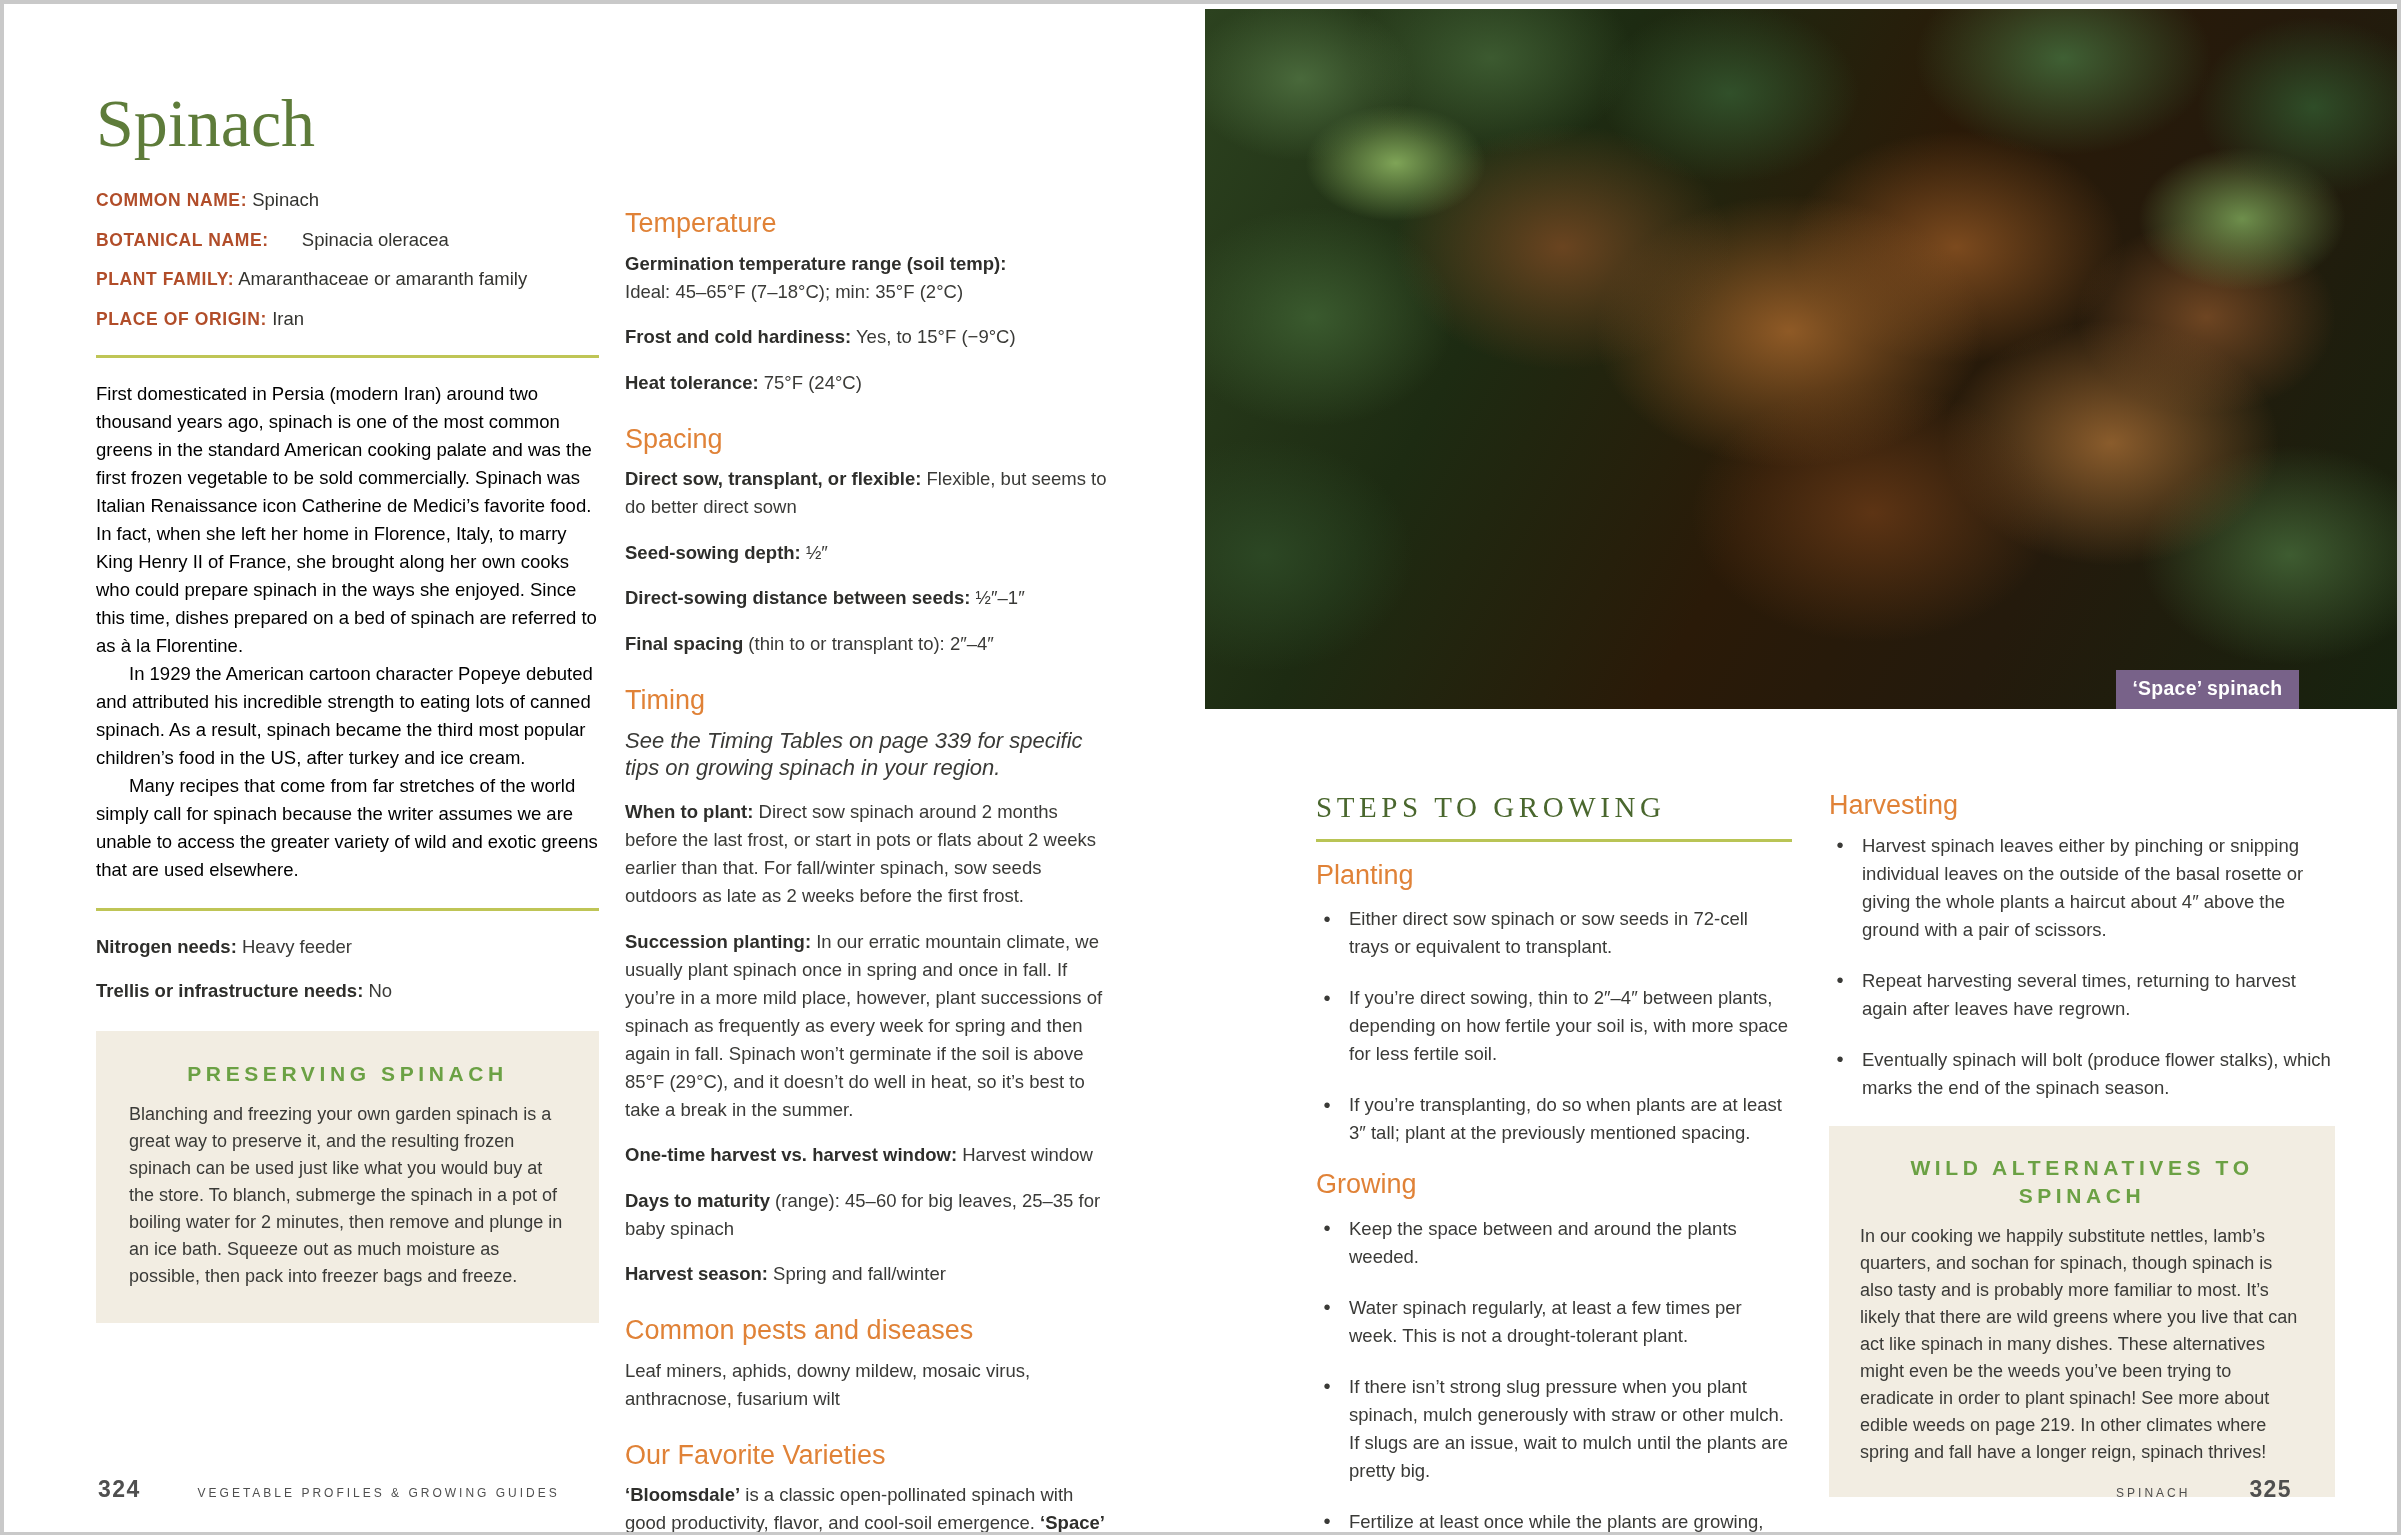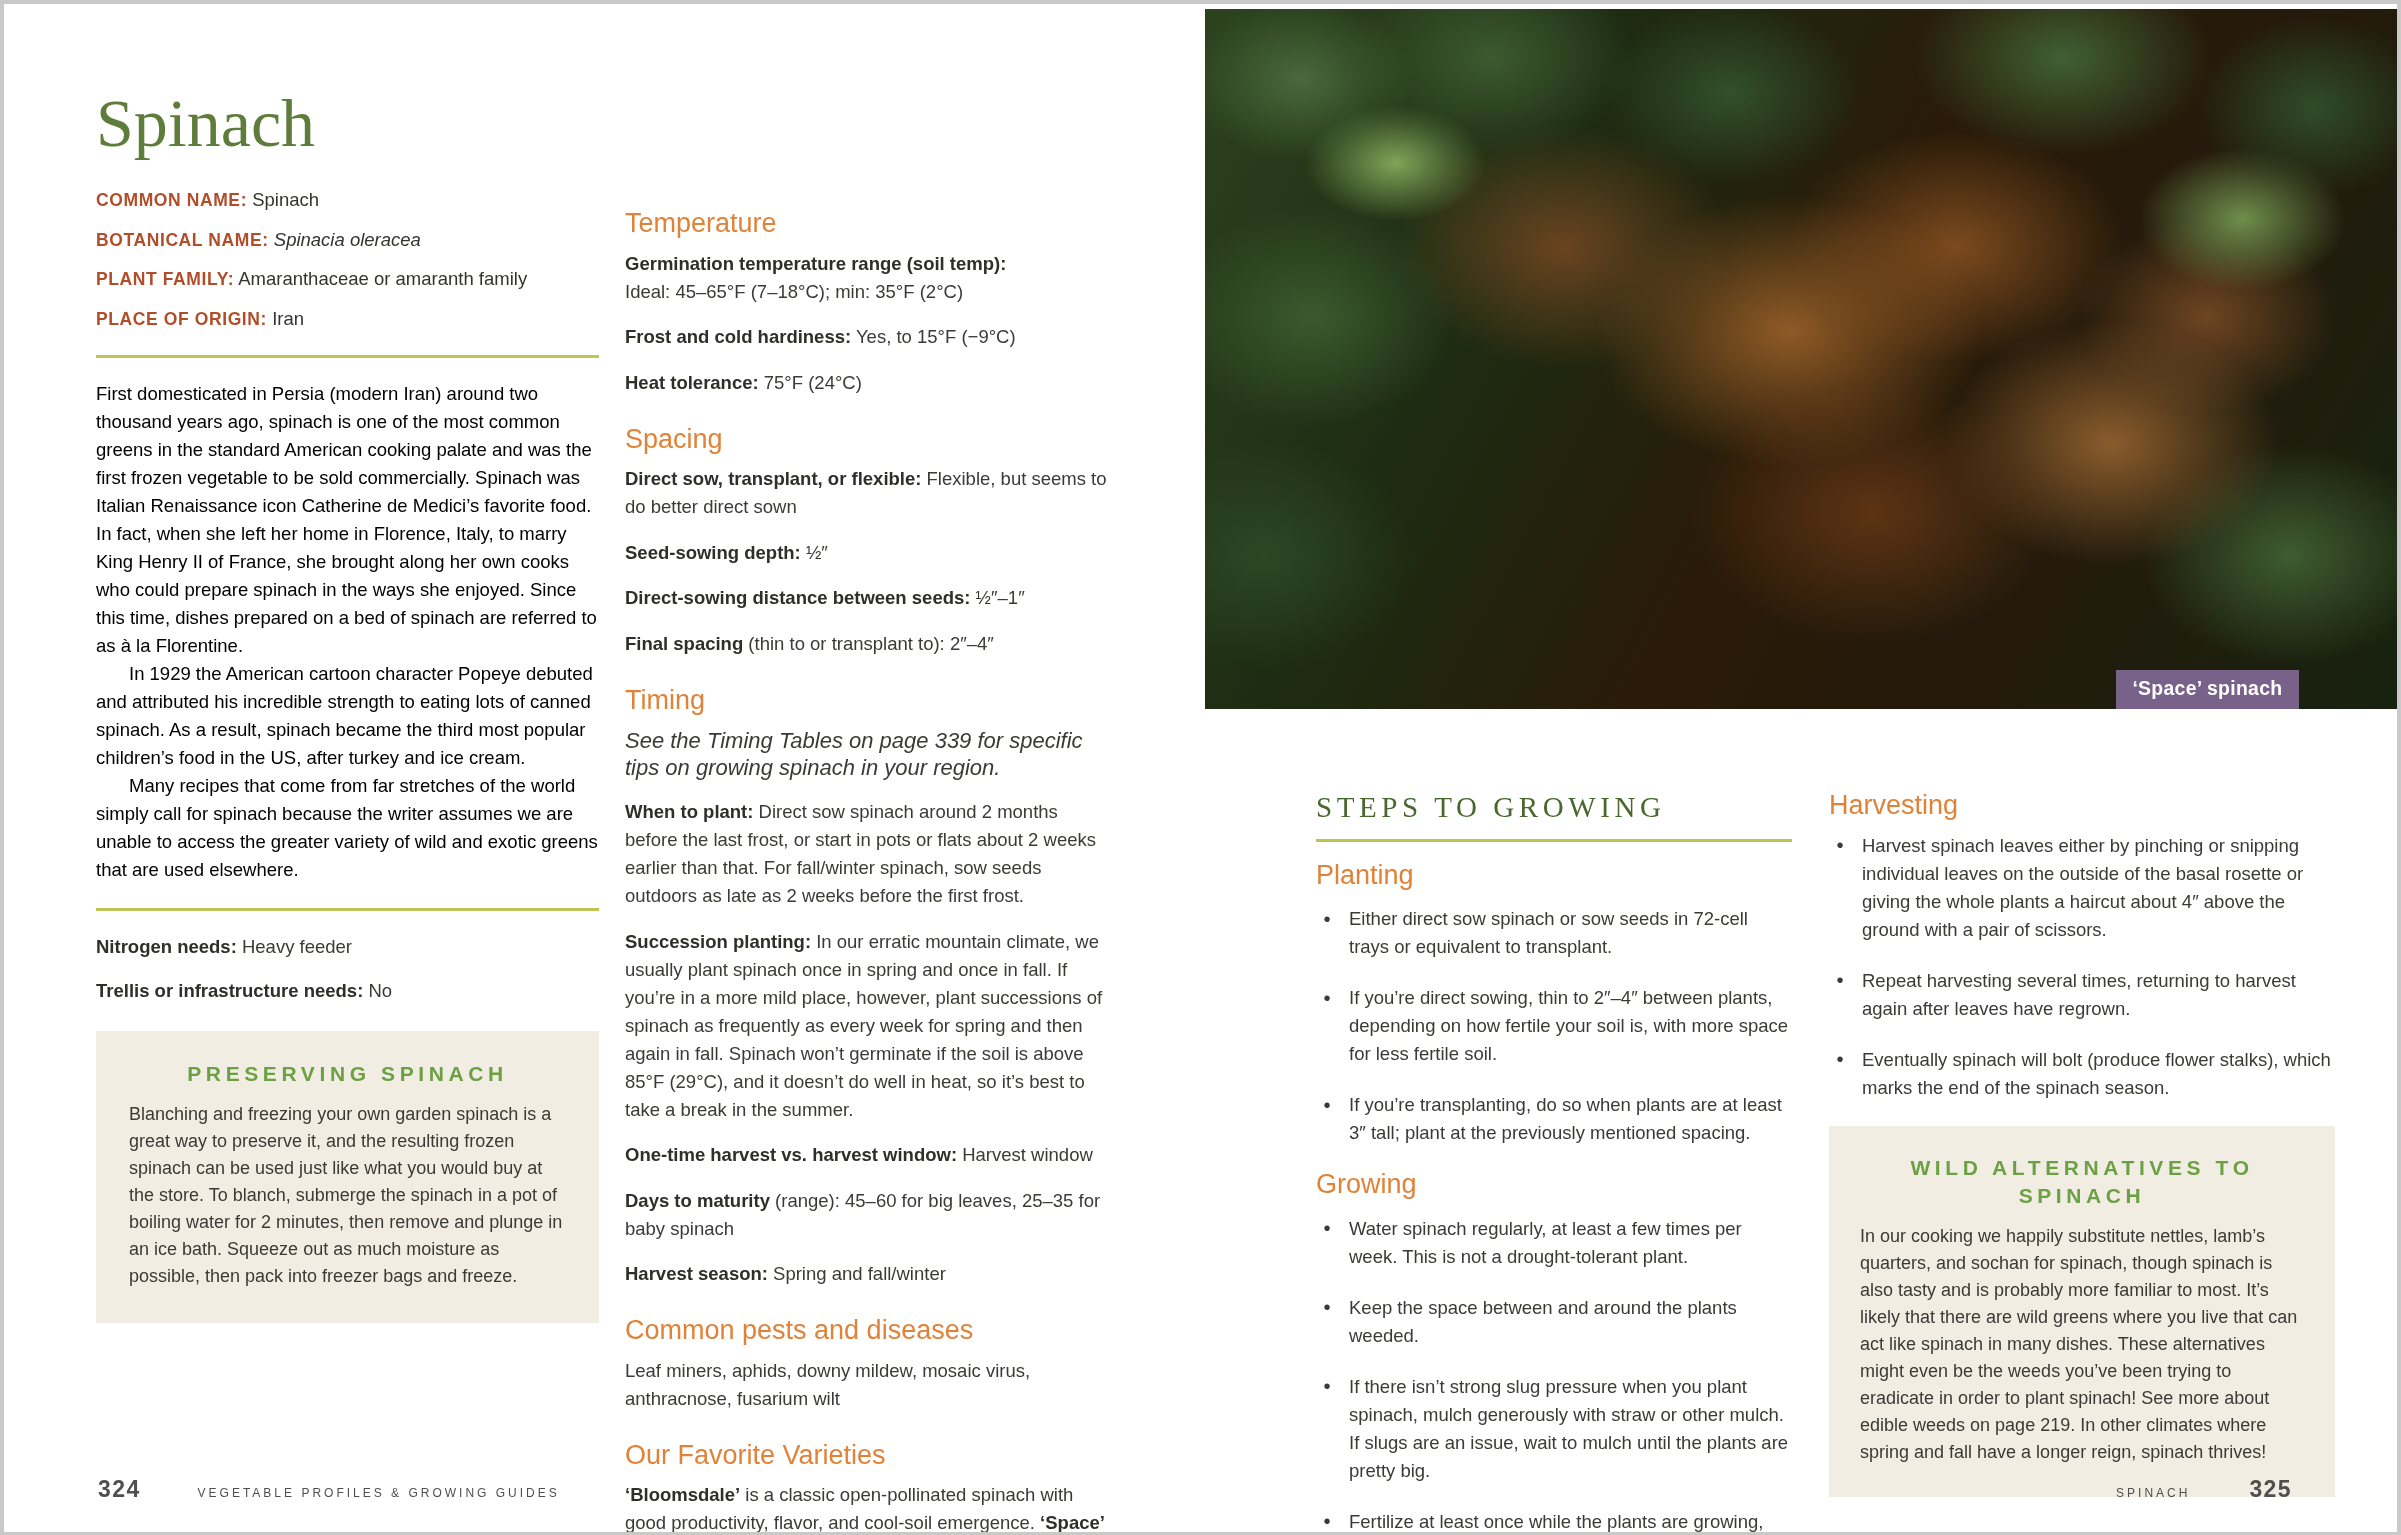--- a/index.html
+++ b/index.html
@@ -11,21 +11,21 @@
   }
   
   .col1{position:absolute;left:92px;top:85px;width:503px;}
   .title{
     font-family:"Liberation Serif",serif;font-weight:400;
     font-size:68px;line-height:1;color:#5e7c3a;margin:0 0 31px;
   }
   .meta-row{margin:0 0 15.7px;font-size:18.5px;line-height:1.3;}
   .meta-label{color:#b14d29;font-weight:700;font-size:17.5px;letter-spacing:0.6px;}
   .meta-value{color:#33332f;}
-  .italic{font-style:italic;}
+  .italic{margin-left:28px;}
   .rule{height:2.8px;background:#bfc556;border:0;margin:24px 0 22px;}
   .body-p{margin:0;font-size:18.5px;line-height:28px;color:#000000;}
   .body-p.indent{text-indent:33px;}
   .req-row{margin:0 0 15.7px;font-size:18.5px;line-height:28px;}
   .req-row b{color:#2e2e2b;}
   .cream-box{background:#f2ede2;padding:29.6px 33px 33px;margin-top:26px;}
   .box-heading{
     color:#6ba144;font-weight:700;font-size:21px;letter-spacing:4.6px;
     margin:0 0 13px;line-height:1.35;text-align:center;
   }
@@ -213,22 +213,22 @@
 
     <h2 class="sect steps-sect">Planting</h2>
     <ul class="bullets">
       <li>Either direct sow spinach or sow seeds in 72-cell trays or equivalent to transplant.</li>
       <li>If you’re direct sowing, thin to 2″–4″ between plants, depending on how fertile your soil is, with more space for less fertile soil.</li>
       <li>If you’re transplanting, do so when plants are at least 3″ tall; plant at the previously mentioned spacing.</li>
     </ul>
 
     <h2 class="sect steps-sect">Growing</h2>
     <ul class="bullets">
+      <li>Keep the space between and around the plants weeded.</li>
       <li>Water spinach regularly, at least a few times per week. This is not a drought-tolerant plant.</li>
-      <li>Keep the space between and around the plants weeded.</li>
       <li>If there isn’t strong slug pressure when you plant spinach, mulch generously with straw or other mulch. If slugs are an issue, wait to mulch until the plants are pretty big.</li>
       <li>Fertilize at least once while the plants are growing, unless you know they’re planted in extra-fertile soil.</li>
     </ul>
   </div>
 
   <div class="col4">
     <h2 class="sect first">Harvesting</h2>
     <ul class="bullets">
       <li>Harvest spinach leaves either by pinching or snipping individual leaves on the outside of the basal rosette or giving the whole plants a haircut about 4″ above the ground with a pair of scissors.</li>
       <li>Repeat harvesting several times, returning to harvest again after leaves have regrown.</li>

